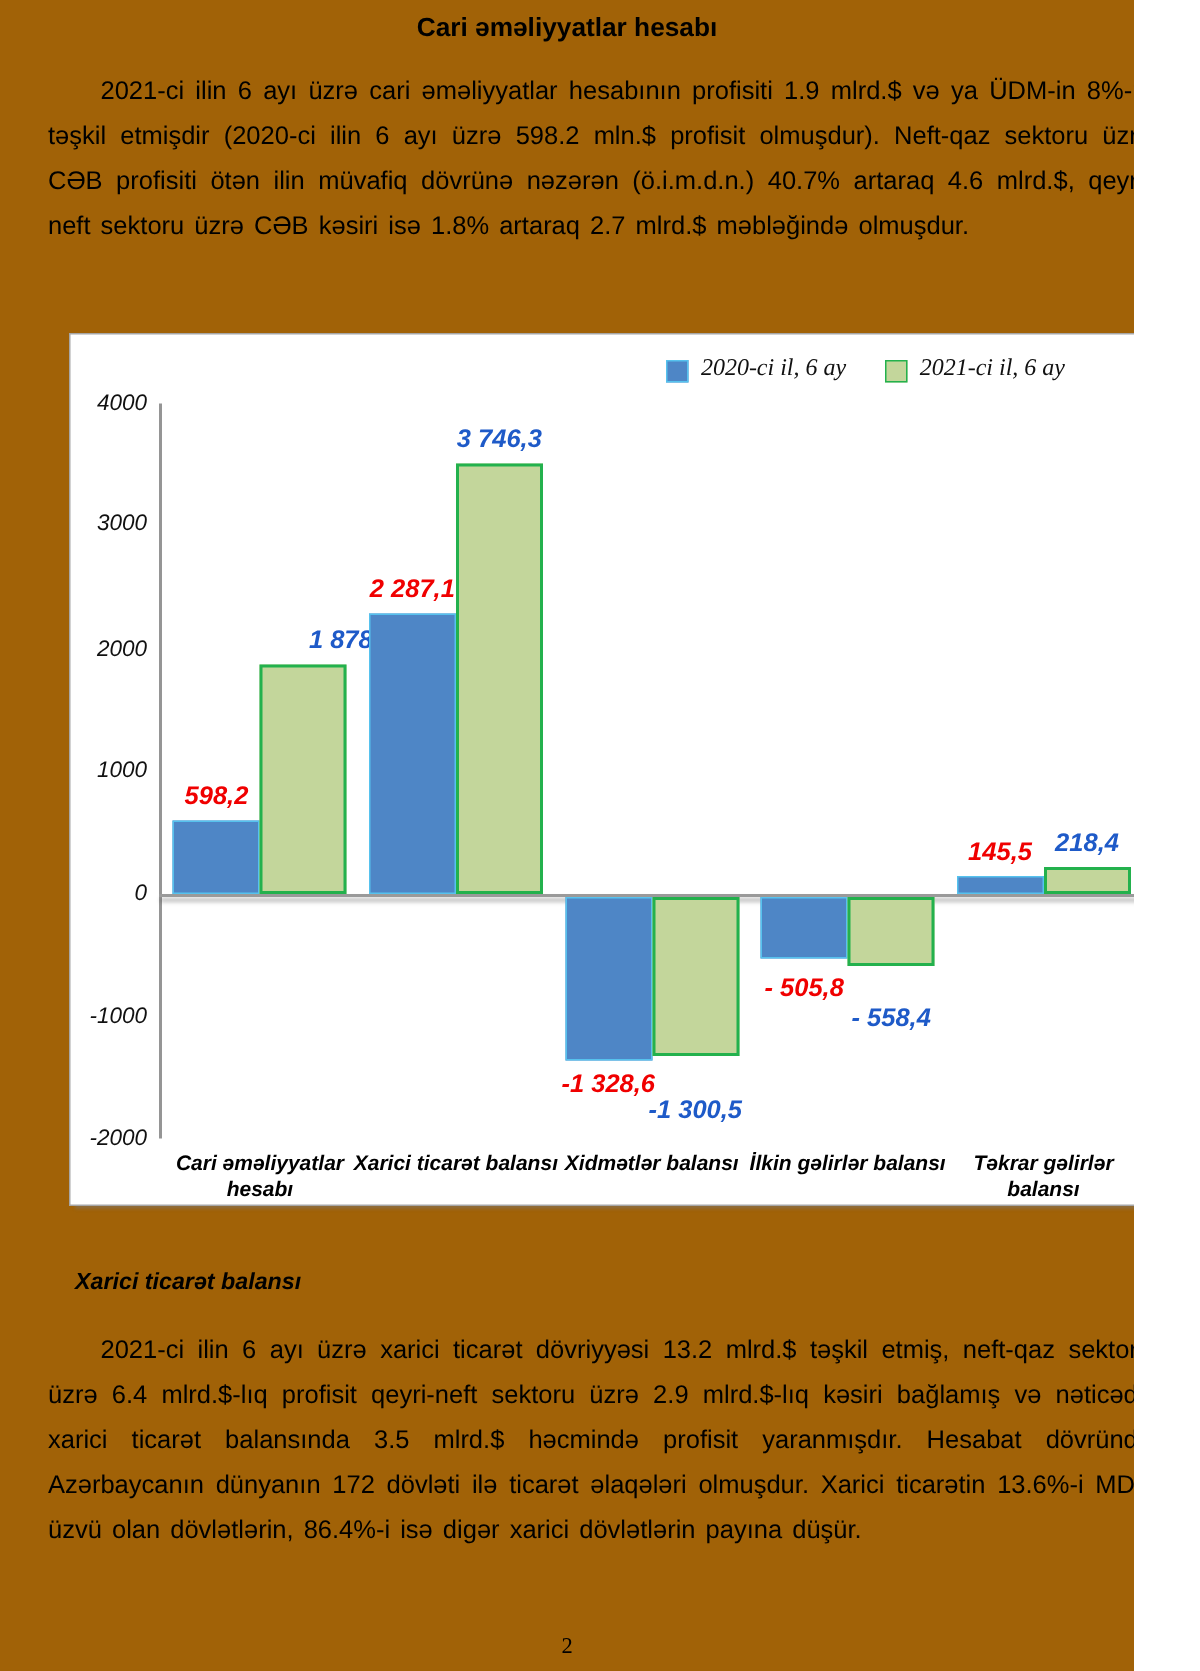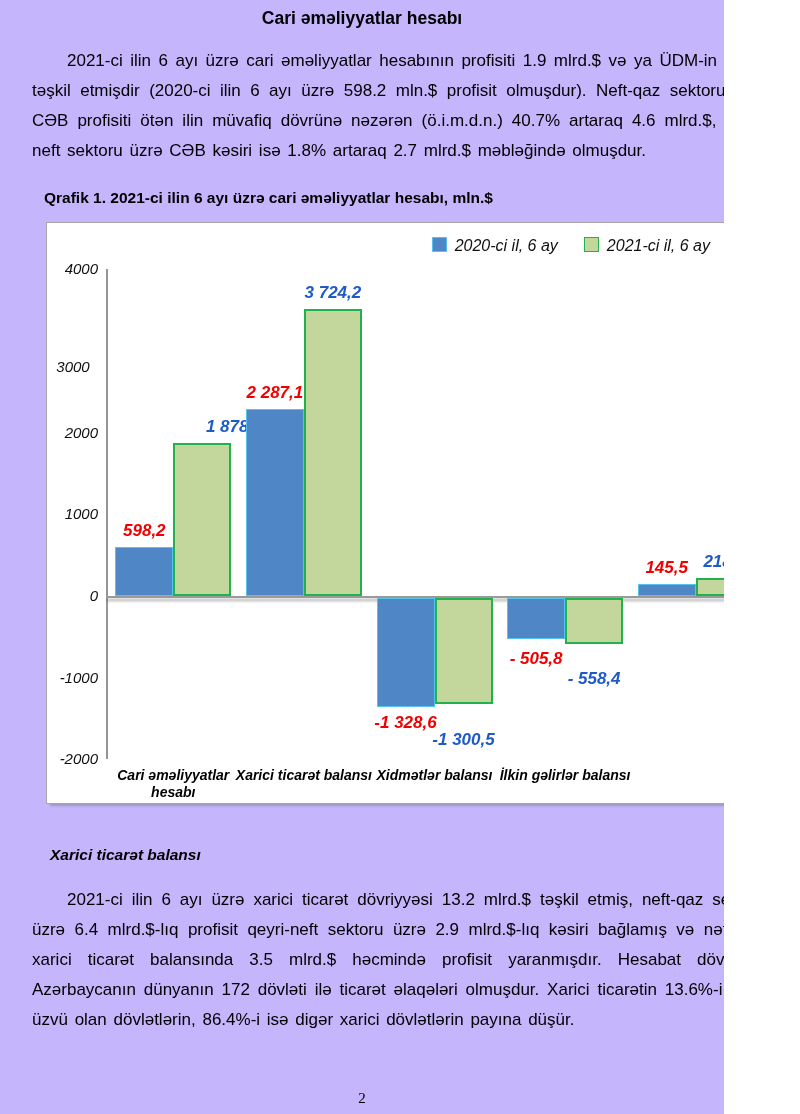--- a/index.html
+++ b/index.html
@@ -1,18 +1,18 @@
 <!DOCTYPE html>
 <html><head>
 <meta charset="utf-8">
 <style>
   html,body { margin:0; padding:0; background:#ffffff; }
   .page {
-    position:relative; width:724px; height:1114px; background:#c4b5fd;
-    font-family:"Liberation Sans", sans-serif; color:#000; overflow:hidden;
+    position:relative; width:724px; height:1114px; background:#a16207;
+    font-family:"Liberation Sans", sans-serif; color:#000; overflow:hidden;padding-left:32px;
   }
   .doc-title {
     position:absolute; top:8px; left:0; width:100%;
     text-align:center; font-size:17.5px; font-weight:bold;
   }
   .para {
     position:absolute; left:32px; width:736px;
     font-size:17px; line-height:30px; text-align:justify; word-spacing:2px;
   }
   .para.p1 { top:46px; text-indent:35px; }
@@ -28,21 +28,21 @@
   }
   .chart-box {
     position:absolute; top:222px; left:46px; width:715px; height:580px;
     background:#fff; border:1px solid #a6a6a6;
     box-shadow:3px 3px 2px -1px rgba(120,120,120,0.45);
   }
   .legend {
     position:absolute; top:14px; right:52px;
     display:flex; gap:26px; align-items:center;
   }
-  .legend-item { display:flex; align-items:flex-start; gap:8px; }
+  .legend-item { display:flex; align-items:flex-end; gap:8px;font-family:Liberation Serif, serif; }
   .legend-swatch { width:13px; height:13px; display:inline-block; }
   .legend-label { font-style:italic; font-size:16px; color:#111; }
   #plot { position:absolute; left:0; top:0; width:100%; height:100%; }
   .tick-label {
     position:absolute; width:50px; text-align:right;
     font-style:italic; font-size:15px; color:#111; line-height:20px;
   }
   .axis-line-y { position:absolute; width:2px; background:#959595; }
   .axis-line-x {
     position:absolute; height:2px; background:#9a9a9a;
@@ -68,57 +68,57 @@
 </style>
 </head>
 <body>
 
 <div class="page">
 
   <div class="doc-title">Cari əməliyyatlar hesabı</div>
 
   <div class="para p1">2021-ci ilin 6 ayı üzrə cari əməliyyatlar hesabının profisiti 1.9 mlrd.$ və ya ÜDM-in 8%-ni təşkil etmişdir (2020-ci ilin 6 ayı üzrə 598.2 mln.$ profisit olmuşdur). Neft-qaz sektoru üzrə CƏB profisiti ötən ilin müvafiq dövrünə nəzərən (ö.i.m.d.n.) 40.7% artaraq 4.6 mlrd.$, qeyri-neft sektoru üzrə CƏB kəsiri isə 1.8% artaraq 2.7 mlrd.$ məbləğində olmuşdur.</div>
 
-  <div class="chart-caption">Qrafik 1. 2021-ci ilin 6 ayı üzrə cari əməliyyatlar hesabı, mln.$</div>
 
   <div class="chart-box">
     <div id="plot">
         <div class="tick-label" style="left: 1px; top: 36.3333px; text-align: right;">4000</div>
-        <div class="tick-label" style="left: 1px; top: 134px; text-align: center;">3000</div>
+        <div class="tick-label" style="left: 1px; top: 116px;">3000</div>
         <div class="tick-label" style="left: 1px; top: 199.667px;">2000</div>
         <div class="tick-label" style="left: 1px; top: 281.333px;">1000</div>
         <div class="tick-label" style="left: 1px; top: 363px;">0</div>
         <div class="tick-label" style="left: 1px; top: 444.667px;">-1000</div>
         <div class="tick-label" style="left: 1px; top: 526.333px;">-2000</div>
         <div class="axis-line-y" style="left: 59px; top: 46px; height: 490px;"></div>
         <div class="axis-line-x" style="left: 59px; top: 373px; width: 655px;"></div>
         <div class="bar" style="left: 68.3px; top: 324.147px; width: 58px; height: 48.853px; background: rgb(78, 134, 198); border: 1px solid rgb(86, 194, 238);"></div>
         <div class="bar-label" style="left: 97.3px; top: 297.147px; color: rgb(240, 0, 0);">598,2</div>
         <div class="bar" style="left: 126.3px; top: 219.597px; width: 58px; height: 153.403px; background: rgb(195, 214, 155); border: 2px solid rgb(35, 177, 77);"></div>
         <div class="bar-label" style="left: 155.3px; top: 192.597px; color: rgb(30, 90, 200); margin-left: 32px;">1 878,4</div>
         <div class="cat-label" style="left: 126.3px; top: 544px;">Cari əməliyyatlar hesabı</div>
         <div class="bar" style="left: 198.9px; top: 186.22px; width: 58px; height: 186.78px; background: rgb(78, 134, 198); border: 1px solid rgb(86, 194, 238);"></div>
         <div class="bar-label" style="left: 227.9px; top: 159.22px; color: rgb(240, 0, 0);">2 287,1</div>
         <div class="bar" style="left: 256.9px; top: 85.6232px; width: 58px; height: 287.377px; background: rgb(195, 214, 155); border: 2px solid rgb(35, 177, 77);"></div>
-        <div class="bar-label" style="left: 285.9px; top: 58.6232px; color: rgb(30, 90, 200);">3 724,2</div>
+        <div class="bar-label" style="left: 285.9px; top: 58.6232px; color: rgb(30, 90, 200);">3 746,3</div>
         <div class="cat-label" style="left: 256.9px; top: 544px;">Xarici ticarət balansı</div>
         <div class="bar" style="left: 329.5px; top: 375px; width: 58px; height: 108.502px; background: rgb(78, 134, 198); border: 1px solid rgb(86, 194, 238);"></div>
         <div class="bar-label" style="left: 358.5px; top: 488.502px; color: rgb(240, 0, 0);">-1 328,6</div>
         <div class="bar" style="left: 387.5px; top: 375px; width: 58px; height: 106.207px; background: rgb(195, 214, 155); border: 2px solid rgb(35, 177, 77);"></div>
         <div class="bar-label" style="left: 416.5px; top: 486.207px; color: rgb(30, 90, 200); margin-top: 20px;">-1 300,5</div>
         <div class="cat-label" style="left: 387.5px; top: 544px;">Xidmətlər balansı</div>
         <div class="bar" style="left: 460.1px; top: 375px; width: 58px; height: 41.307px; background: rgb(78, 134, 198); border: 1px solid rgb(86, 194, 238);"></div>
         <div class="bar-label" style="left: 489.1px; top: 425px; color: rgb(240, 0, 0);">- 505,8</div>
         <div class="bar" style="left: 518.1px; top: 375px; width: 58px; height: 45.6027px; background: rgb(195, 214, 155); border: 2px solid rgb(35, 177, 77);"></div>
         <div class="bar-label" style="left: 547.1px; top: 445px; color: rgb(30, 90, 200);">- 558,4</div>
         <div class="cat-label" style="left: 518.1px; top: 544px;">İlkin gəlirlər balansı</div>
         <div class="bar" style="left: 590.7px; top: 361.118px; width: 58px; height: 11.8825px; background: rgb(78, 134, 198); border: 1px solid rgb(86, 194, 238);"></div>
         <div class="bar-label" style="left: 619.7px; top: 334.118px; color: rgb(240, 0, 0);">145,5</div>
         <div class="bar" style="left: 648.7px; top: 355.164px; width: 58px; height: 17.836px; background: rgb(195, 214, 155); border: 2px solid rgb(35, 177, 77);"></div>
         <div class="bar-label" style="left: 677.7px; top: 328.164px; color: rgb(30, 90, 200);">218,4</div>
+        <div class="cat-label" style="left: 648.7px; top: 544px;">Təkrar gəlirlər balansı</div>
       </div>
     <div class="legend">
       <div class="legend-item">
         <span class="legend-swatch" id="swatch-0" style="background: rgb(78, 134, 198); border: 1px solid rgb(86, 194, 238);"></span>
         <span class="legend-label">2020-ci il, 6 ay</span>
       </div>
       <div class="legend-item">
         <span class="legend-swatch" id="swatch-1" style="background: rgb(195, 214, 155); border: 1px solid rgb(35, 177, 77);"></span>
         <span class="legend-label">2021-ci il, 6 ay</span>
       </div>

